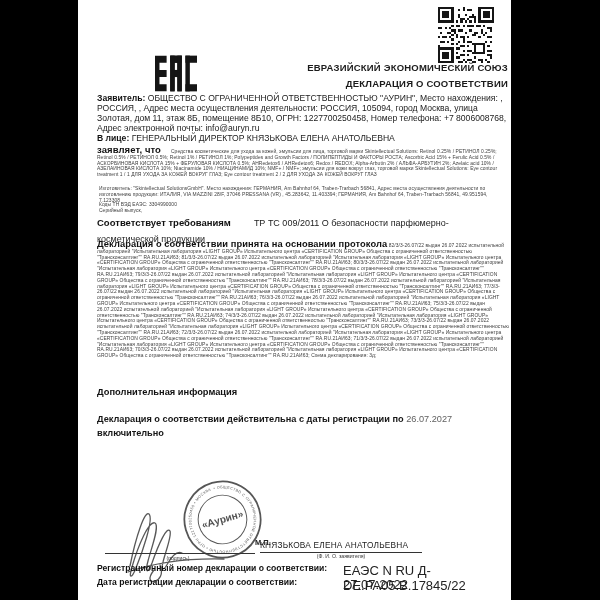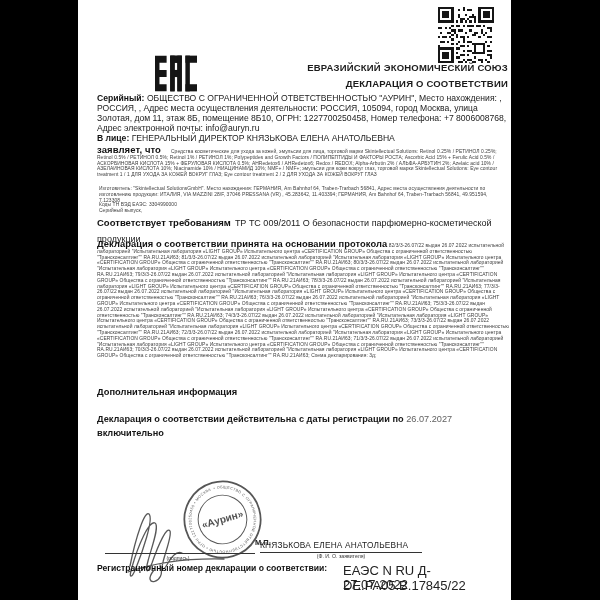--- a/index.html
+++ b/index.html
@@ -6,21 +6,21 @@
   body{width:600px;height:600px;background:#000;position:relative;overflow:hidden;
        font-family:"Liberation Sans",sans-serif;color:#1e1e1e}
   .page{position:absolute;left:78px;top:0;width:433px;height:600px;background:#fff;overflow:hidden}
   .abs{position:absolute}
   .title{font-size:9.5px;font-weight:bold;text-align:right;letter-spacing:.2px;color:#1b1b1b}
   .body-text{font-size:8.6px;line-height:10px;color:#222}
   .lbl{font-weight:bold;color:#111}
   .tiny{font-size:4.9px;line-height:5.8px;color:#3c3c3c;letter-spacing:.08px}
   .h-bold{font-size:9.3px;font-weight:bold;color:#111}
   .decl-lbl{font-size:9.5px;font-weight:bold;color:#111;margin-right:10px}
-  .comp-lbl{font-size:9.5px;font-weight:bold;color:#111;margin-right:4px}
+  .comp-lbl{font-size:9.5px;font-weight:bold;color:#111;margin-right:23px}
   .comp-txt{font-size:9px;color:#222}
   .valid{font-size:9.2px;font-weight:bold;line-height:13.5px;color:#161616}
   .valid .date{font-weight:normal;color:#5f5f5f}
   .cap{font-size:5.2px;color:#333}
   .regrow{font-size:8.6px;font-weight:bold;color:#111}
   .regval{font-size:13px;font-weight:normal;color:#222}
   .name{font-size:8.3px;letter-spacing:.2px;color:#222;text-align:left}
   .nameline{border-top:1px solid #333;margin-top:2px}
   .mp{font-size:7.5px;font-weight:bold;color:#222}
   svg{display:block}
@@ -60,21 +60,21 @@
                M8,20h1v1H8z M10,21h2v1h-2z M13,21h1v1h-1z M15,20h1v1h-1z M22,21h2v1h-2z
                M8,22h2v1H8z M11,23h1v1h-1z M13,23h2v1h-2z M16,22h1v1h-1z M18,23h2v1h-2z M21,23h1v1h-1z M23,22h1v1h-1z
                M9,24h2v1H9z M12,24h1v1h-1z M15,24h2v1h-2z M19,24h1v1h-1z M22,24h1v1h-1z"></path>
     </g>
   </svg>
 
   <div class="abs title" style="left:90px;top:62px;width:340px">ЕВРАЗИЙСКИЙ ЭКОНОМИЧЕСКИЙ СОЮЗ</div>
   <div class="abs title" style="left:90px;top:78px;width:340px">ДЕКЛАРАЦИЯ О СООТВЕТСТВИИ</div>
 
   <div class="abs body-text" style="left:19px;top:93px;width:414px">
-    <div><span class="lbl">Серийный:</span> <span>ОБЩЕСТВО С ОГРАНИЧЕННОЙ ОТВЕТСТВЕННОСТЬЮ "АУРИН", Место нахождения: , РОССИЯ, , Адрес места осуществления деятельности: РОССИЯ, 105094, город Москва, улица Золотая, дом 11, этаж 8Б, помещение 8Б10, ОГРН: 1227700250458, Номер телефона: +7 8006008768, Адрес электронной почты: info@auryn.ru</span></div>
+    <div><span class="lbl">Заявитель:</span> <span>ОБЩЕСТВО С ОГРАНИЧЕННОЙ ОТВЕТСТВЕННОСТЬЮ "АУРИН", Место нахождения: , РОССИЯ, , Адрес места осуществления деятельности: РОССИЯ, 105094, город Москва, улица Золотая, дом 11, этаж 8Б, помещение 8Б10, ОГРН: 1227700250458, Номер телефона: +7 8006008768, Адрес электронной почты: info@auryn.ru</span></div>
     <div><span class="lbl">В лице:</span> <span>ГЕНЕРАЛЬНЫЙ ДИРЕКТОР КНЯЗЬКОВА ЕЛЕНА АНАТОЛЬЕВНА</span></div>
   </div>
 
   <div class="abs tiny" style="left:19px;top:147px;width:412px">
     <span class="decl-lbl">заявляет, что</span><span>Средства косметические для ухода за кожей, эмульсии для лица, торговой марки Skintellectual Solutions: Retinol 0.25% / РЕТИНОЛ 0.25%; Retinol 0.5% / РЕТИНОЛ 0.5%; Retinol 1% / РЕТИНОЛ 1%; Polypeptides and Growth Factors / ПОЛИПЕПТИДЫ И ФАКТОРЫ РОСТА; Ascorbic Acid 15% + Ferulic Acid 0.5% / АСКОРБИНОВАЯ КИСЛОТА 15% + ФЕРУЛОВАЯ КИСЛОТА 0.5%; AHRedetox6 / AHRedetox6; Redox / REDOX; Alpha-Arbutin 2% / АЛЬФА-АРБУТИН 2%; Azelaic acid 10% / АЗЕЛАИНОВАЯ КИСЛОТА 10%; Niacinamide 10% / НИАЦИНАМИД 10%; NMF+ / NMF+; эмульсии для кожи вокруг глаз, торговой марки Skintellectual Solutions: Eye contour treatment 1 / 1 ДЛЯ УХОДА ЗА КОЖЕЙ ВОКРУГ ГЛАЗ; Eye contour treatment 2 / 2 ДЛЯ УХОДА ЗА КОЖЕЙ ВОКРУГ ГЛАЗ</span>
   </div>
   <div class="abs tiny" style="left:21px;top:186px;width:410px">Изготовитель: "Skintellectual SolutionsGmbH". Место нахождения: ГЕРМАНИЯ, Am Bahnhof 64, Traben-Trarbach 56841, Адрес места осуществления деятельности по изготовлению продукции: ИТАЛИЯ, VIA MAZZINI 28/F, 37046 PRESSANA (VR) , 45.283642, 11.403394; ГЕРМАНИЯ, Am Bahnhof 64, Traben-Trarbach 56841, 49.951594, 7.123308</div>
   <div class="abs tiny" style="left:21px;top:202px;width:410px">Коды ТН ВЭД ЕАЭС: 3304990000</div>
   <div class="abs tiny" style="left:21px;top:207.5px;width:410px">Серийный выпуск,</div>
 
@@ -116,15 +116,16 @@
   <div class="abs cap" style="left:60px;top:555px;width:80px;text-align:center">(подпись)</div>
 
   <div class="abs" style="left:182px;top:540px;width:162px">
     <div class="name">КНЯЗЬКОВА ЕЛЕНА АНАТОЛЬЕВНА</div>
     <div class="nameline"></div>
     <div class="cap" style="text-align:center">(Ф. И. О. заявителя)</div>
   </div>
 
   <div class="abs regrow" style="left:19px;top:563px;width:279px">Регистрационный номер декларации о соответствии:</div>
   <div class="abs regval" style="left:265px;top:563px;width:165px">ЕАЭС N RU Д-DE.PA05.B.17845/22</div>
+  <div class="abs regrow" style="left:19px;top:577px;width:245px">Дата регистрации декларации о соответствии:</div>
   <div class="abs regval" style="left:265px;top:577px;width:165px">27.07.2022</div>
 
 </div>
 
 </body></html>

